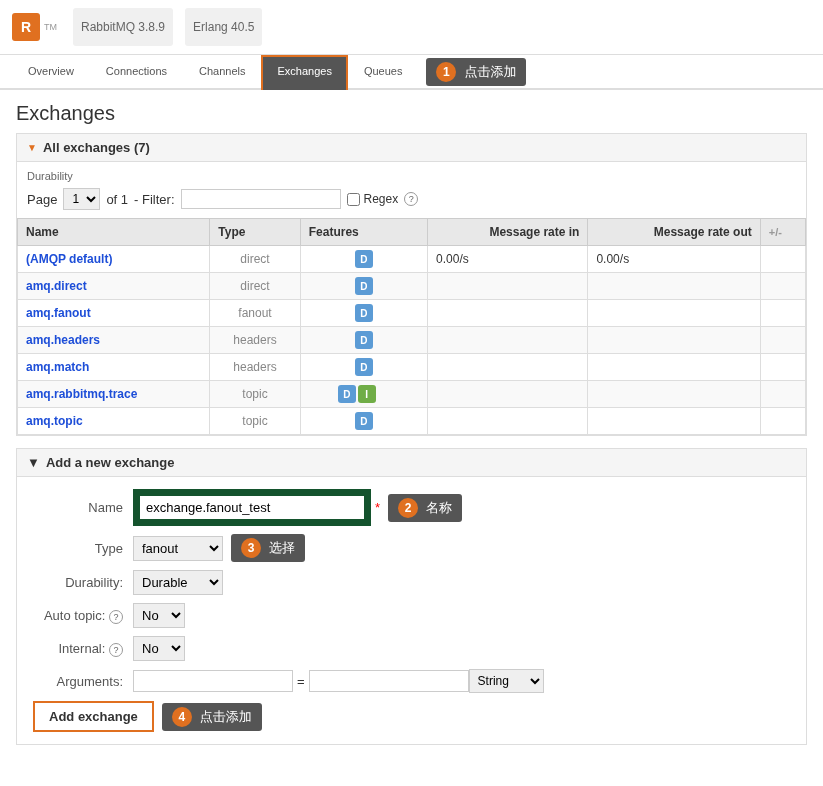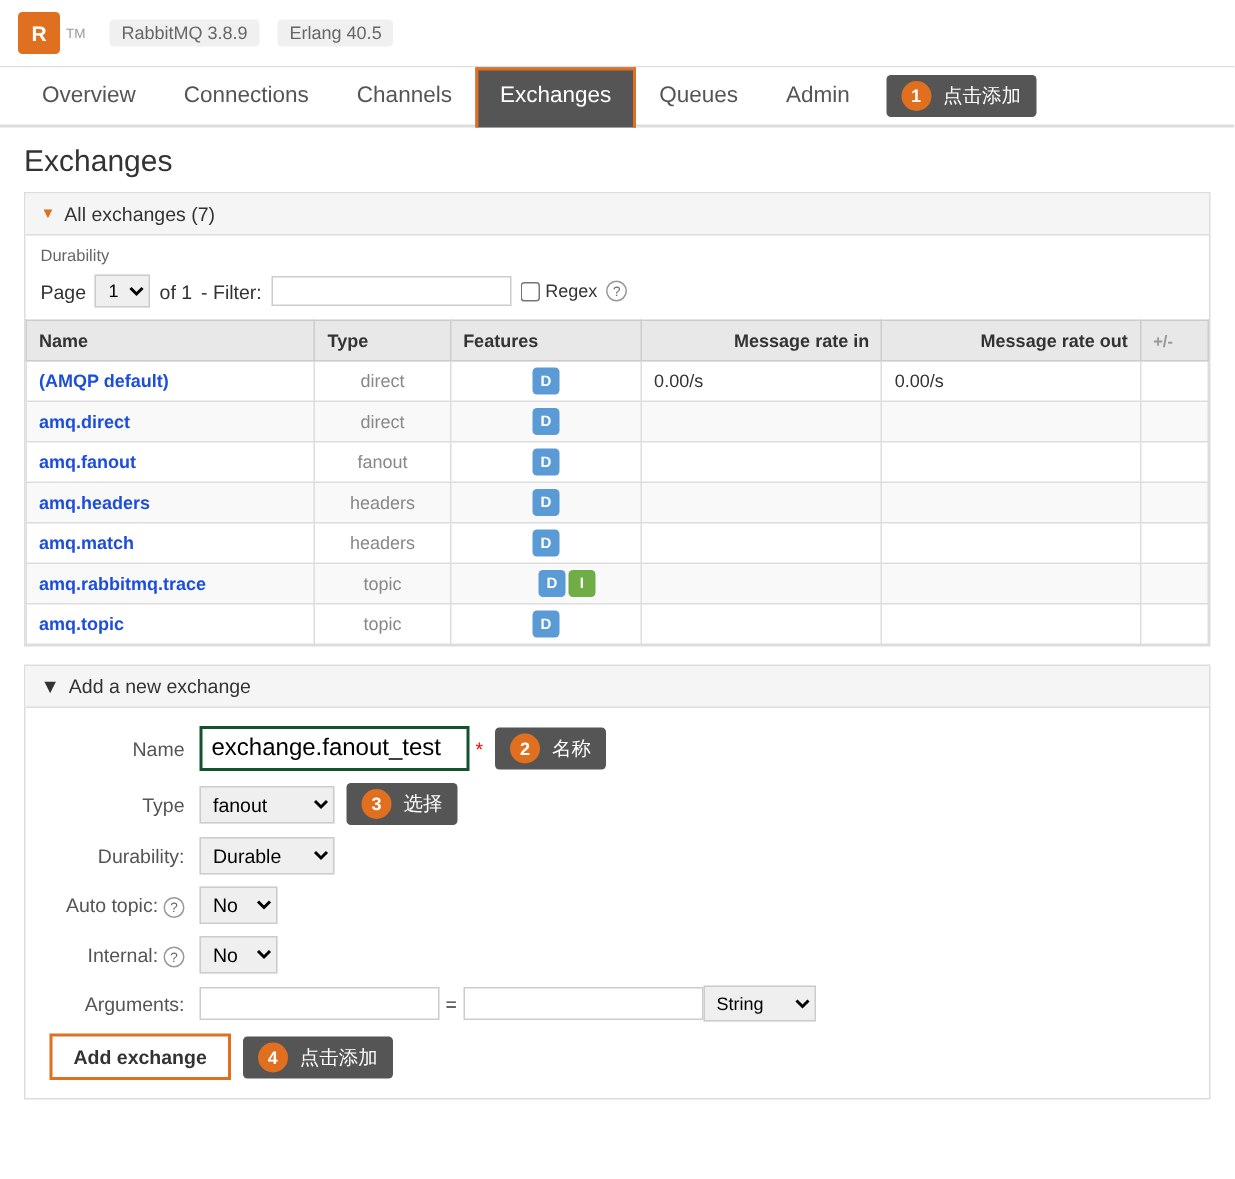--- a/index.html
+++ b/index.html
@@ -5,36 +5,36 @@
     * { box-sizing: border-box; margin: 0; padding: 0; }
     body { font-family: Arial, sans-serif; font-size: 13px; color: #333; background: #fff; width: 823px; }
 
     
     .header { background: #fff; padding: 8px 12px; display: flex; align-items: center; gap: 16px; border-bottom: 1px solid #ddd; }
     .logo { display: flex; align-items: center; gap: 4px; }
     .logo-icon { width: 28px; height: 28px; background: #e07020; border-radius: 3px; display: flex; align-items: center; justify-content: center; color: white; font-weight: bold; font-size: 14px; }
     .logo-text { font-size: 22px; font-weight: bold; color: #333; }
     .logo-tm { font-size: 9px; color: #999; vertical-align: super; }
     .version-info { display: flex; gap: 12px; font-size: 12px; color: #666; }
-    .version-badge { background: #f0f0f0; padding: 2px 8px; border-radius: 3px; }
+    .version-badge { background: #f0f0f0; padding: 12px 8px; border-radius: 3px; }
 
     
     .nav { background: #fff; border-bottom: 2px solid #ddd; display: flex; padding: 0 12px; }
-    .nav-item { padding: 10px 16px; cursor: pointer; color: #555; text-decoration: none; font-size: 15px; border-bottom: 3px solid transparent; margin-bottom: -2px; }
+    .nav-item { padding: 10px 16px; cursor: pointer; color: #555; text-decoration: none; font-size: 11px; border-bottom: 3px solid transparent; margin-bottom: -2px; }
     .nav-item.active { background: #555; color: #fff; border: 2px solid #e07020; border-bottom: none; padding: 8px 14px; }
 
     
     .page { padding: 12px 16px; }
     .page-title { font-size: 20px; font-weight: normal; color: #333; margin-bottom: 8px; }
 
     
     .section { border: 1px solid #ddd; margin-bottom: 12px; }
     .section-header { background: #f5f5f5; padding: 6px 10px; display: flex; align-items: center; gap: 6px; border-bottom: 1px solid #ddd; cursor: pointer; }
     .section-header .arrow { color: #e07020; font-size: 10px; }
-    .section-title { font-size: 13px; font-weight: normal; color: #333; }
+    .section-title { font-size: 13px; font-weight: bold; color: #333; }
 
     
     .pagination-section { padding: 8px 10px; }
     .pagination-label { font-size: 11px; color: #666; margin-bottom: 6px; }
     .pagination-row { display: flex; align-items: center; gap: 6px; font-size: 13px; }
     .pagination-row select { padding: 2px 4px; border: 1px solid #ccc; font-size: 12px; }
     .filter-input { border: 1px solid #ccc; padding: 2px 6px; width: 160px; font-size: 12px; }
     .regex-label { display: flex; align-items: center; gap: 4px; font-size: 12px; }
     .help-icon { display: inline-flex; align-items: center; justify-content: center; width: 14px; height: 14px; border-radius: 50%; border: 1px solid #999; font-size: 9px; color: #666; cursor: pointer; }
 
@@ -50,21 +50,21 @@
     .badge-d { background: #5b9bd5; }
     .badge-i { background: #70ad47; }
     .plus-minus { color: #999; font-size: 11px; }
 
     
     .add-section { border: 1px solid #ddd; margin-bottom: 12px; }
     .add-section-header { background: #f5f5f5; padding: 6px 10px; display: flex; align-items: center; gap: 6px; border-bottom: 1px solid #ddd; cursor: pointer; }
     .add-form { padding: 12px 16px; }
     .form-row { display: flex; align-items: center; margin-bottom: 8px; }
     .form-label { text-align: right; width: 100px; padding-right: 10px; font-size: 13px; color: #555; }
-    .form-input { border: 2px solid #14532d; padding: 4px 6px; font-size: 16px; width: 180px; }
+    .form-input { border: 7px solid #14532d; padding: 4px 6px; font-size: 13px; width: 238px; }
     .required-star { color: red; margin-left: 4px; }
     .form-select { border: 1px solid #ccc; padding: 3px 4px; font-size: 13px; }
     .form-select-wide { width: 90px; }
     .arg-input { border: 1px solid #ccc; padding: 3px 6px; font-size: 12px; width: 160px; }
     .arg-type-select { border: 1px solid #ccc; padding: 3px 4px; font-size: 12px; }
     .add-link { color: #0066cc; text-decoration: none; font-size: 12px; cursor: pointer; }
     .alt-exchange-link { color: #0066cc; text-decoration: none; font-size: 12px; }
 
     
     .add-exchange-btn { background: #fff; border: 2px solid #e07020; color: #333; padding: 6px 14px; font-size: 13px; cursor: pointer; font-weight: bold; }
@@ -87,21 +87,20 @@
     <span class="version-badge">Erlang 40.5</span>
   </div>
 </div>
 
 <div class="nav">
   <a class="nav-item">Overview</a>
   <a class="nav-item">Connections</a>
   <a class="nav-item">Channels</a>
   <a class="nav-item active">Exchanges</a>
   <a class="nav-item">Queues</a>
-  <a class="nav-item">Admin</a>
   <div style="display:flex; align-items:center; margin-left:8px;">
     <div class="annotation-box">
       <span class="annotation">1</span>
       <span>点击添加</span>
     </div>
   </div>
 </div>
 
 <div class="page">
   <h1 class="page-title">Exchanges</h1>
@@ -179,21 +178,21 @@
               <td><a href="#">amq.match</a></td>
               <td style="text-align: center; color: rgb(136, 136, 136);">headers</td>
               <td style="text-align: center;"><span class="feature-badge badge-d">D</span></td>
               <td class="right"></td>
               <td class="right"></td>
               <td></td>
             </tr>
             <tr>
               <td><a href="#">amq.rabbitmq.trace</a></td>
               <td style="text-align: center; color: rgb(136, 136, 136);">topic</td>
-              <td style="text-align: center; padding-left: 36px;"><span class="feature-badge badge-d">D</span><span class="feature-badge badge-i">I</span></td>
+              <td style=" padding-left: 36px;"><span class="feature-badge badge-d">D</span><span class="feature-badge badge-i">I</span></td>
               <td class="right"></td>
               <td class="right"></td>
               <td></td>
             </tr>
             <tr>
               <td><a href="#">amq.topic</a></td>
               <td style="text-align: center; color: rgb(136, 136, 136);">topic</td>
               <td style="text-align: center;"><span class="feature-badge badge-d">D</span></td>
               <td class="right"></td>
               <td class="right"></td>

